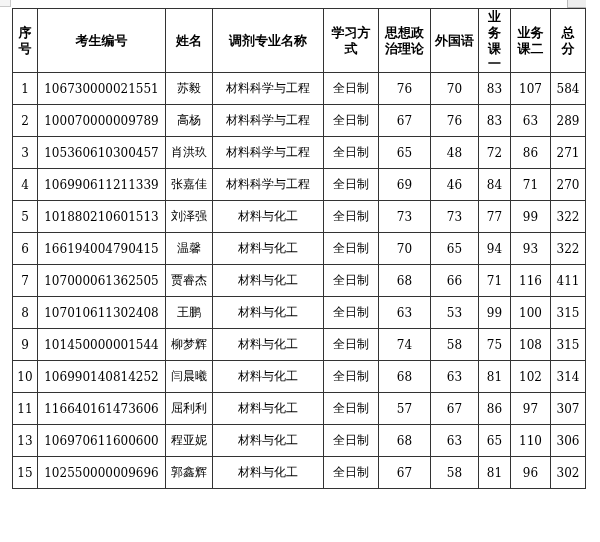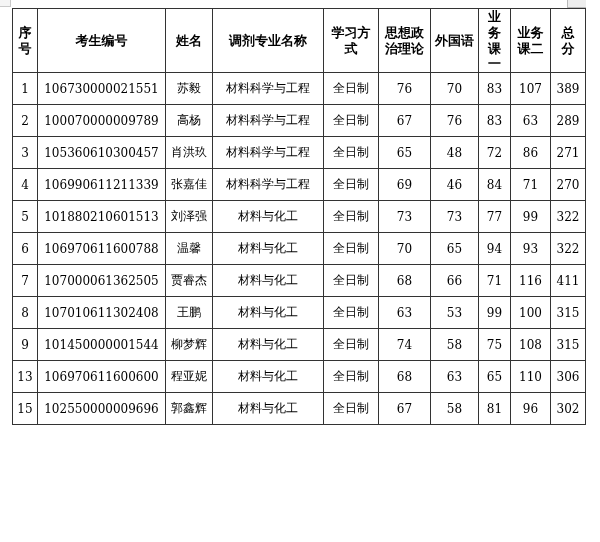--- a/index.html
+++ b/index.html
@@ -112,21 +112,21 @@
         <tr>
       <td class="c-no">1</td>
       <td class="c-id">106730000021551</td>
       <td class="c-name">苏毅</td>
       <td class="c-major">材料科学与工程</td>
       <td class="c-mode">全日制</td>
       <td class="c-pol">76</td>
       <td class="c-for">70</td>
       <td class="c-b1">83</td>
       <td class="c-b2">107</td>
-      <td class="c-total">389</td>
+      <td class="c-total">584</td>
     </tr>
         <tr>
       <td class="c-no">2</td>
       <td class="c-id">100070000009789</td>
       <td class="c-name">高杨</td>
       <td class="c-major">材料科学与工程</td>
       <td class="c-mode">全日制</td>
       <td class="c-pol">67</td>
       <td class="c-for">76</td>
       <td class="c-b1">83</td>
@@ -164,21 +164,21 @@
       <td class="c-major">材料与化工</td>
       <td class="c-mode">全日制</td>
       <td class="c-pol">73</td>
       <td class="c-for">73</td>
       <td class="c-b1">77</td>
       <td class="c-b2">99</td>
       <td class="c-total">322</td>
     </tr>
         <tr>
       <td class="c-no">6</td>
-      <td class="c-id">106970611600788</td>
+      <td class="c-id">166194004790415</td>
       <td class="c-name">温馨</td>
       <td class="c-major">材料与化工</td>
       <td class="c-mode">全日制</td>
       <td class="c-pol">70</td>
       <td class="c-for">65</td>
       <td class="c-b1">94</td>
       <td class="c-b2">93</td>
       <td class="c-total">322</td>
     </tr>
         <tr>
@@ -211,20 +211,44 @@
       <td class="c-name">柳梦辉</td>
       <td class="c-major">材料与化工</td>
       <td class="c-mode">全日制</td>
       <td class="c-pol">74</td>
       <td class="c-for">58</td>
       <td class="c-b1">75</td>
       <td class="c-b2">108</td>
       <td class="c-total">315</td>
     </tr>
         <tr>
+      <td class="c-no">10</td>
+      <td class="c-id">106990140814252</td>
+      <td class="c-name">闫晨曦</td>
+      <td class="c-major">材料与化工</td>
+      <td class="c-mode">全日制</td>
+      <td class="c-pol">68</td>
+      <td class="c-for">63</td>
+      <td class="c-b1">81</td>
+      <td class="c-b2">102</td>
+      <td class="c-total">314</td>
+    </tr>
+        <tr>
+      <td class="c-no">11</td>
+      <td class="c-id">116640161473606</td>
+      <td class="c-name">屈利利</td>
+      <td class="c-major">材料与化工</td>
+      <td class="c-mode">全日制</td>
+      <td class="c-pol">57</td>
+      <td class="c-for">67</td>
+      <td class="c-b1">86</td>
+      <td class="c-b2">97</td>
+      <td class="c-total">307</td>
+    </tr>
+        <tr>
       <td class="c-no">13</td>
       <td class="c-id">106970611600600</td>
       <td class="c-name">程亚妮</td>
       <td class="c-major">材料与化工</td>
       <td class="c-mode">全日制</td>
       <td class="c-pol">68</td>
       <td class="c-for">63</td>
       <td class="c-b1">65</td>
       <td class="c-b2">110</td>
       <td class="c-total">306</td>

